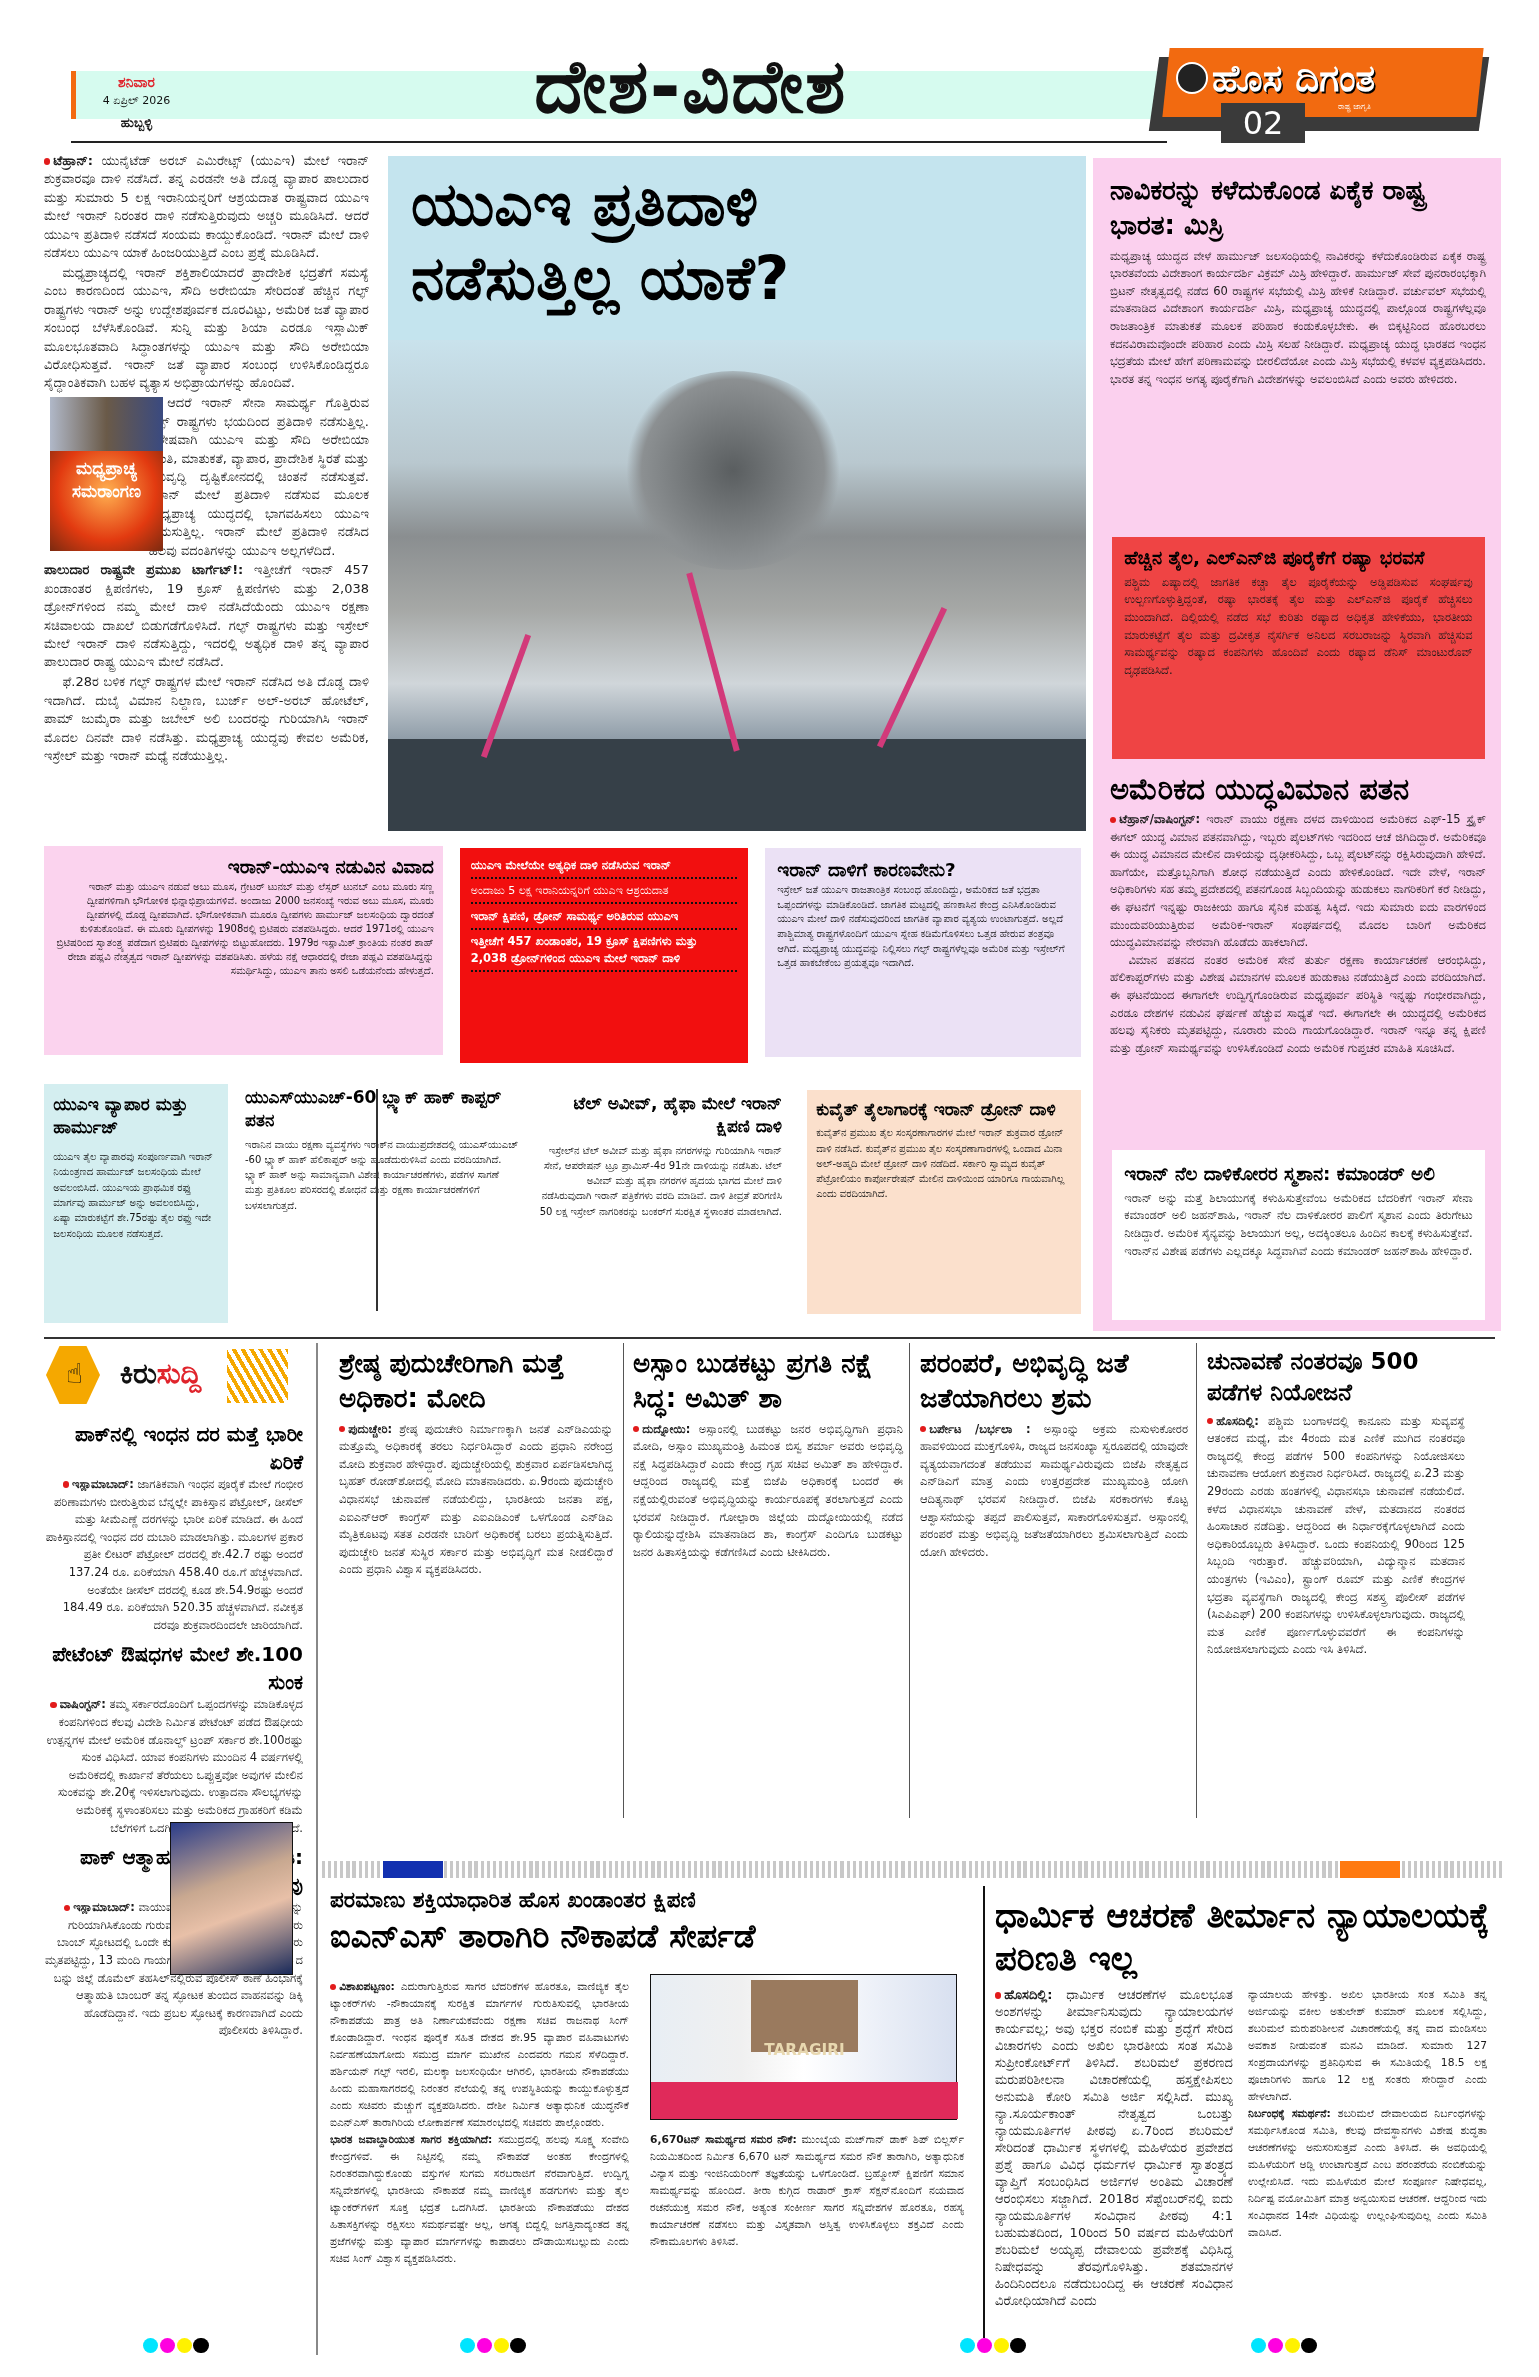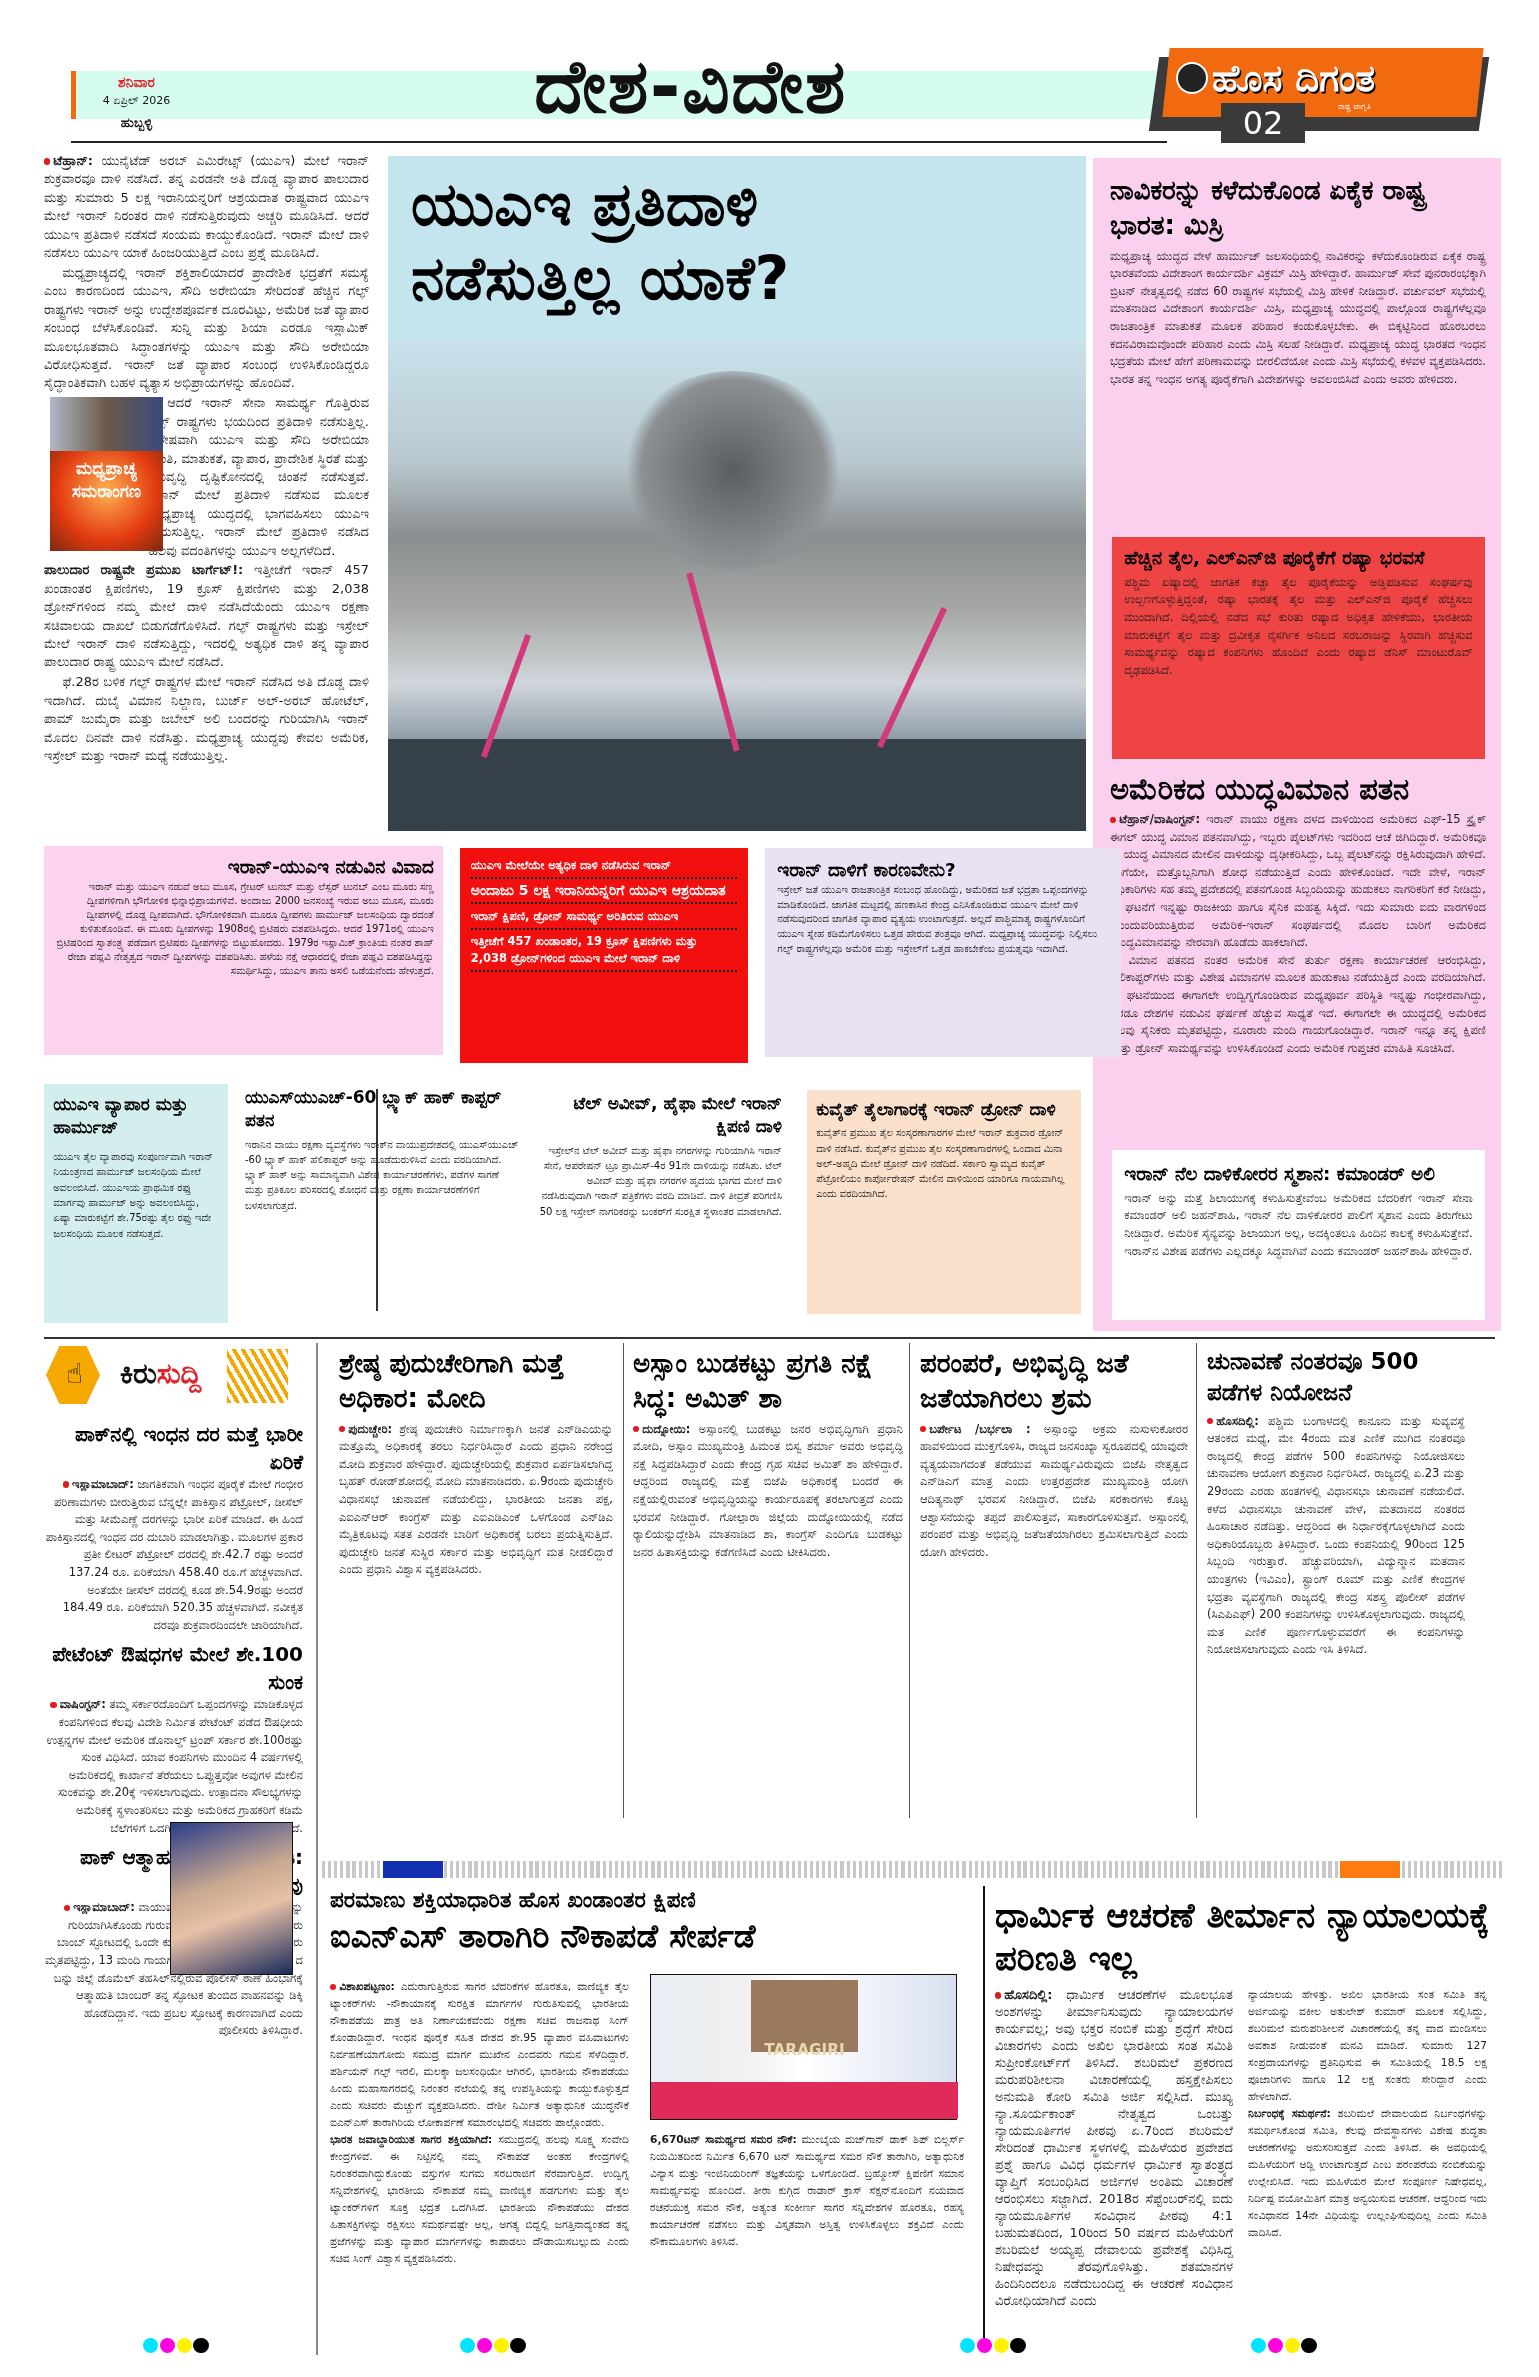--- a/index.html
+++ b/index.html
@@ -85,25 +85,25 @@
   <div class="hd" style="font-size:18.4px;line-height:26px">ಇರಾನ್ ನೆಲ ದಾಳಿಕೋರರ ಸ್ಮಶಾನ: ಕಮಾಂಡರ್ ಅಲಿ</div>
   <div class="body-sm" style="margin-top:3.1px">ಇರಾನ್ ಅನ್ನು ಮತ್ತೆ ಶಿಲಾಯುಗಕ್ಕೆ ಕಳುಹಿಸುತ್ತೇವೆಂಬ ಅಮೆರಿಕದ ಬೆದರಿಕೆಗೆ ಇರಾನ್ ಸೇನಾ ಕಮಾಂಡರ್ ಅಲಿ ಜಹನ್‌ಶಾಹಿ, ಇರಾನ್ ನೆಲ ದಾಳಿಕೋರರ ಪಾಲಿಗೆ ಸ್ಮಶಾನ ಎಂದು ತಿರುಗೇಟು ನೀಡಿದ್ದಾರೆ. ಅಮೆರಿಕ ಸೈನ್ಯವನ್ನು ಶಿಲಾಯುಗ ಅಲ್ಲ, ಅದಕ್ಕಿಂತಲೂ ಹಿಂದಿನ ಕಾಲಕ್ಕೆ ಕಳುಹಿಸುತ್ತೇವೆ. ಇರಾನ್‌ನ ವಿಶೇಷ ಪಡೆಗಳು ಎಲ್ಲದಕ್ಕೂ ಸಿದ್ಧವಾಗಿವೆ ಎಂದು ಕಮಾಂಡರ್ ಜಹನ್‌ಶಾಹಿ ಹೇಳಿದ್ದಾರೆ.</div>
 </div>
 
 <div class="abs" style="left:44px;top:846px;width:399px;height:209px;background:#fbd3ee;padding:7.7px 9.2px">
   <div class="hd" style="font-size:18.4px;text-align:right;line-height:26px">ಇರಾನ್-ಯುಎಇ ನಡುವಿನ ವಿವಾದ</div>
   <div style="font-size:10px;line-height:14px;text-align:right">ಇರಾನ್ ಮತ್ತು ಯುಎಇ ನಡುವೆ ಅಬು ಮೂಸ, ಗ್ರೇಟರ್ ಟುನಬ್ ಮತ್ತು ಲೆಸ್ಸರ್ ಟುನಬ್ ಎಂಬ ಮೂರು ಸಣ್ಣ ದ್ವೀಪಗಳಿಗಾಗಿ ಭೌಗೋಳಿಕ ಭಿನ್ನಾಭಿಪ್ರಾಯಗಳಿವೆ. ಅಂದಾಜು 2000 ಜನಸಂಖ್ಯೆ ಇರುವ ಅಬು ಮೂಸ, ಮೂರು ದ್ವೀಪಗಳಲ್ಲಿ ದೊಡ್ಡ ದ್ವೀಪವಾಗಿದೆ. ಭೌಗೋಳಿಕವಾಗಿ ಮೂರೂ ದ್ವೀಪಗಳು ಹಾರ್ಮುಜ್ ಜಲಸಂಧಿಯ ದ್ವಾರದಂತೆ ಕುಳಿತುಕೊಂಡಿವೆ. ಈ ಮೂರು ದ್ವೀಪಗಳನ್ನು 1908ರಲ್ಲಿ ಬ್ರಿಟಿಷರು ವಶಪಡಿಸಿದ್ದರು. ಆದರೆ 1971ರಲ್ಲಿ ಯುಎಇ ಬ್ರಿಟಿಷರಿಂದ ಸ್ವಾತಂತ್ರ್ಯ ಪಡೆದಾಗ ಬ್ರಿಟಿಷರು ದ್ವೀಪಗಳನ್ನು ಬಿಟ್ಟುಹೋದರು. 1979ರ ಇಸ್ಲಾಮಿಕ್ ಕ್ರಾಂತಿಯ ನಂತರ ಶಾಹ್ ರೇಜಾ ಪಹ್ಲವಿ ನೇತೃತ್ವದ ಇರಾನ್ ದ್ವೀಪಗಳನ್ನು ವಶಪಡಿಸಿತು. ಹಳೆಯ ನಕ್ಷೆ ಆಧಾರದಲ್ಲಿ ರೇಜಾ ಪಹ್ಲವಿ ವಶಪಡಿಸಿದ್ದನ್ನು ಸಮರ್ಥಿಸಿದ್ದು, ಯುಎಇ ತಾನು ಅಸಲಿ ಒಡೆಯನೆಂದು ಹೇಳುತ್ತದೆ.</div>
 </div>
 <div class="abs" style="left:460px;top:848px;width:288px;height:215px;background:#f20f0f;padding:6.1px 10.7px;color:#fff">
   <div style="font-size:11.5px;font-weight:bold;line-height:17px;padding:3.1px 0;border-bottom:2.3px dotted #111">ಯುಎಇ ಮೇಲೆಯೇ ಅತ್ಯಧಿಕ ದಾಳಿ ನಡೆಸಿರುವ ಇರಾನ್</div>
-  <div style="font-size:14px;font-weight:bold;line-height:17px;padding:3.1px 0;border-bottom:2.3px dotted #111">ಅಂದಾಜು 5 ಲಕ್ಷ ಇರಾನಿಯನ್ನರಿಗೆ ಯುಎಇ ಆಶ್ರಯದಾತ</div>
+  <div style="font-size:11px;font-weight:normal;line-height:17px;padding:3.1px 0;border-bottom:2.3px dotted #111">ಅಂದಾಜು 5 ಲಕ್ಷ ಇರಾನಿಯನ್ನರಿಗೆ ಯುಎಇ ಆಶ್ರಯದಾತ</div>
   <div style="font-size:11.5px;font-weight:bold;line-height:17px;padding:3.1px 0;border-bottom:2.3px dotted #111">ಇರಾನ್ ಕ್ಷಿಪಣಿ, ಡ್ರೋನ್ ಸಾಮರ್ಥ್ಯ ಅರಿತಿರುವ ಯುಎಇ</div>
   <div style="font-size:11.5px;font-weight:bold;line-height:17px;padding:3.1px 0;border-bottom:2.3px dotted #111">ಇತ್ತೀಚೆಗೆ 457 ಖಂಡಾಂತರ, 19 ಕ್ರೂಸ್ ಕ್ಷಿಪಣಿಗಳು ಮತ್ತು 2,038 ಡ್ರೋನ್‌ಗಳಿಂದ ಯುಎಇ ಮೇಲೆ ಇರಾನ್ ದಾಳಿ</div>
 </div>
-<div class="abs" style="left:765px;top:848px;width:356px;height:209px;background:#ebe1f5;padding:9.2px 12.3px">
+<div class="abs" style="left:765px;top:848px;width:316px;height:209px;background:#ebe1f5;padding:9.2px 12.3px">
   <div class="hd" style="font-size:18.4px;line-height:26px">ಇರಾನ್ ದಾಳಿಗೆ ಕಾರಣವೇನು?</div>
   <div style="font-size:10px;line-height:14.6px">ಇಸ್ರೇಲ್ ಜತೆ ಯುಎಇ ರಾಜತಾಂತ್ರಿಕ ಸಂಬಂಧ ಹೊಂದಿದ್ದು, ಅಮೆರಿಕದ ಜತೆ ಭದ್ರತಾ ಒಪ್ಪಂದಗಳನ್ನು ಮಾಡಿಕೊಂಡಿದೆ. ಜಾಗತಿಕ ಮಟ್ಟದಲ್ಲಿ ಹಣಕಾಸಿನ ಕೇಂದ್ರ ಎನಿಸಿಕೊಂಡಿರುವ ಯುಎಇ ಮೇಲೆ ದಾಳಿ ನಡೆಸುವುದರಿಂದ ಜಾಗತಿಕ ವ್ಯಾಪಾರ ವ್ಯತ್ಯಯ ಉಂಟಾಗುತ್ತದೆ. ಅಲ್ಲದೆ ಪಾಶ್ಚಿಮಾತ್ಯ ರಾಷ್ಟ್ರಗಳೊಂದಿಗೆ ಯುಎಇ ಸ್ನೇಹ ಕಡಿಮೆಗೊಳಿಸಲು ಒತ್ತಡ ಹೇರುವ ತಂತ್ರವೂ ಆಗಿದೆ. ಮಧ್ಯಪ್ರಾಚ್ಯ ಯುದ್ಧವನ್ನು ನಿಲ್ಲಿಸಲು ಗಲ್ಫ್ ರಾಷ್ಟ್ರಗಳೆಲ್ಲವೂ ಅಮೆರಿಕ ಮತ್ತು ಇಸ್ರೇಲ್‌ಗೆ ಒತ್ತಡ ಹಾಕಬೇಕೆಂಬ ಪ್ರಯತ್ನವೂ ಇದಾಗಿದೆ.</div>
 </div>
 
 <div class="abs" style="left:44px;top:1084px;width:184px;height:239px;background:#d4eef0;padding:9.2px 9.2px;text-align:left">
   <div class="hd" style="font-size:17px;line-height:23px">ಯುಎಇ ವ್ಯಾಪಾರ ಮತ್ತು ಹಾರ್ಮುಜ್</div>
   <div style="font-size:10px;line-height:15.3px;margin-top:10px">ಯುಎಇ ತೈಲ ವ್ಯಾಪಾರವು ಸಂಪೂರ್ಣವಾಗಿ ಇರಾನ್ ನಿಯಂತ್ರಣದ ಹಾರ್ಮುಜ್ ಜಲಸಂಧಿಯ ಮೇಲೆ ಅವಲಂಬಿಸಿದೆ. ಯುಎಇಯ ಪ್ರಾಥಮಿಕ ರಫ್ತು ಮಾರ್ಗವು ಹಾರ್ಮುಜ್ ಅನ್ನು ಅವಲಂಬಿಸಿದ್ದು, ಏಷ್ಯಾ ಮಾರುಕಟ್ಟೆಗೆ ಶೇ.75ರಷ್ಟು ತೈಲ ರಫ್ತು ಇದೇ ಜಲಸಂಧಿಯ ಮೂಲಕ ನಡೆಸುತ್ತದೆ.</div>
 </div>
 <div class="abs" style="left:245px;top:1086px;width:276px;height:230px">
   <div class="hd" style="font-size:17px;line-height:23px">ಯುಎಸ್‌ಯುಎಚ್-60 ಬ್ಲ್ಯಾಕ್ ಹಾಕ್ ಕಾಪ್ಟರ್ ಪತನ</div>

